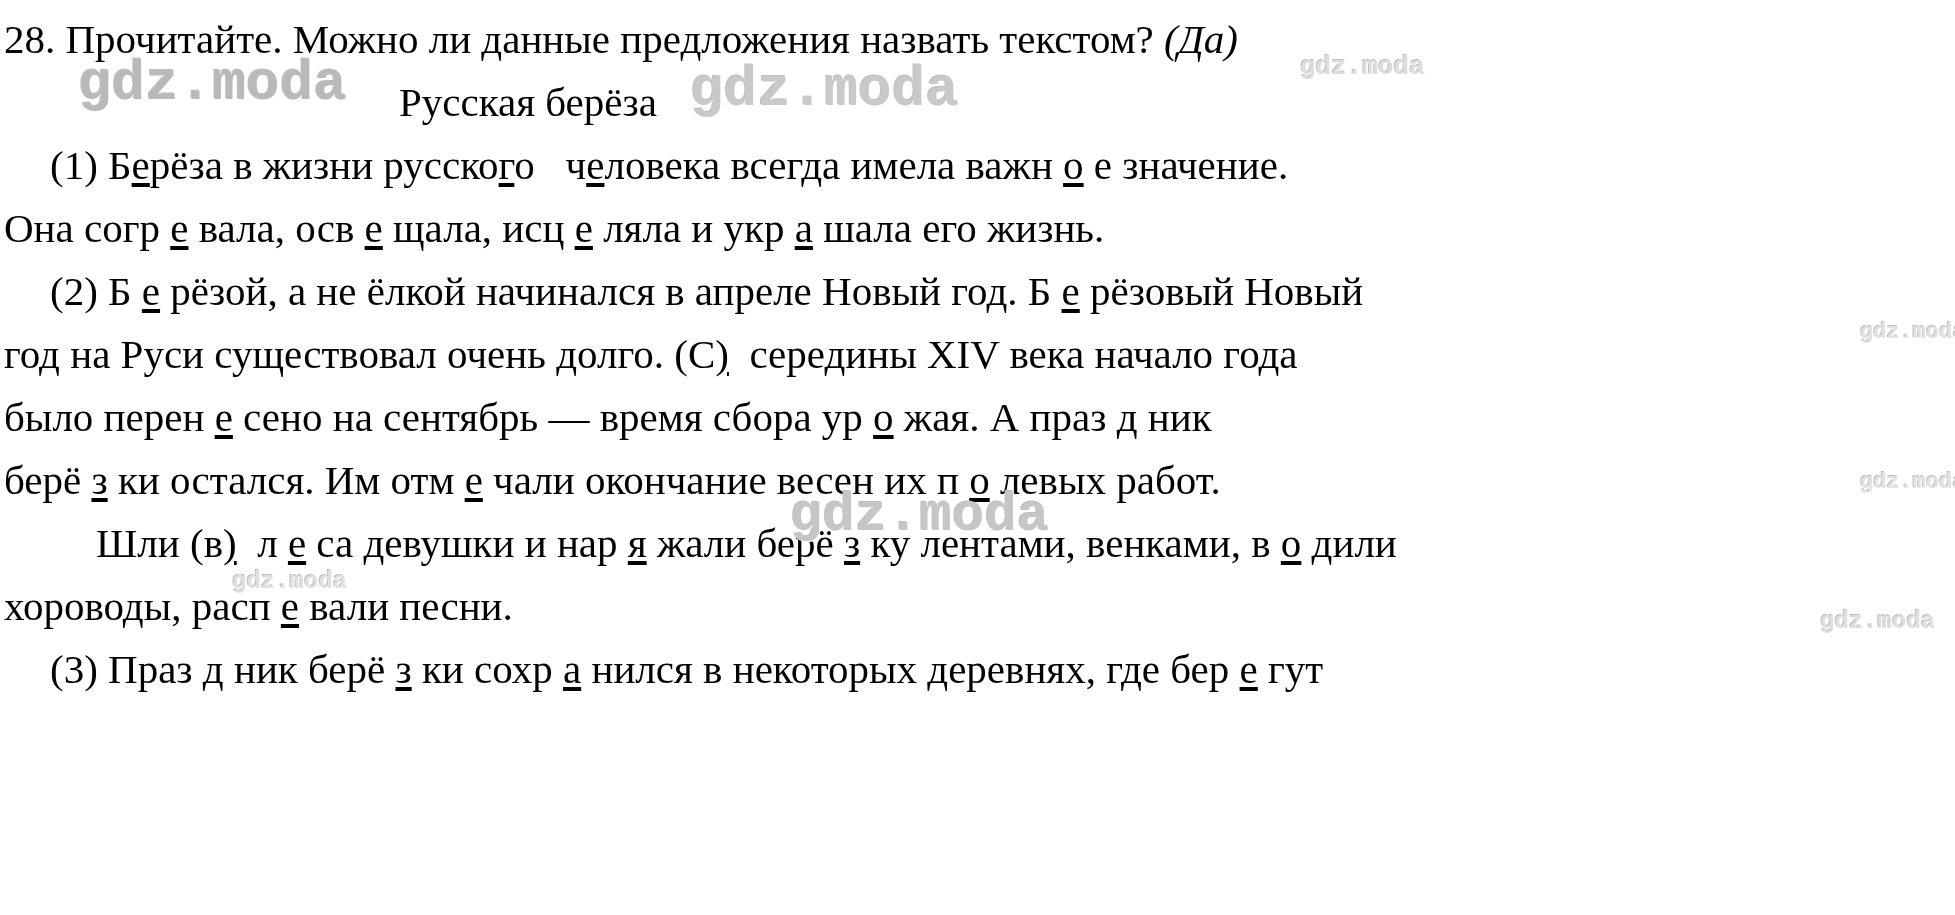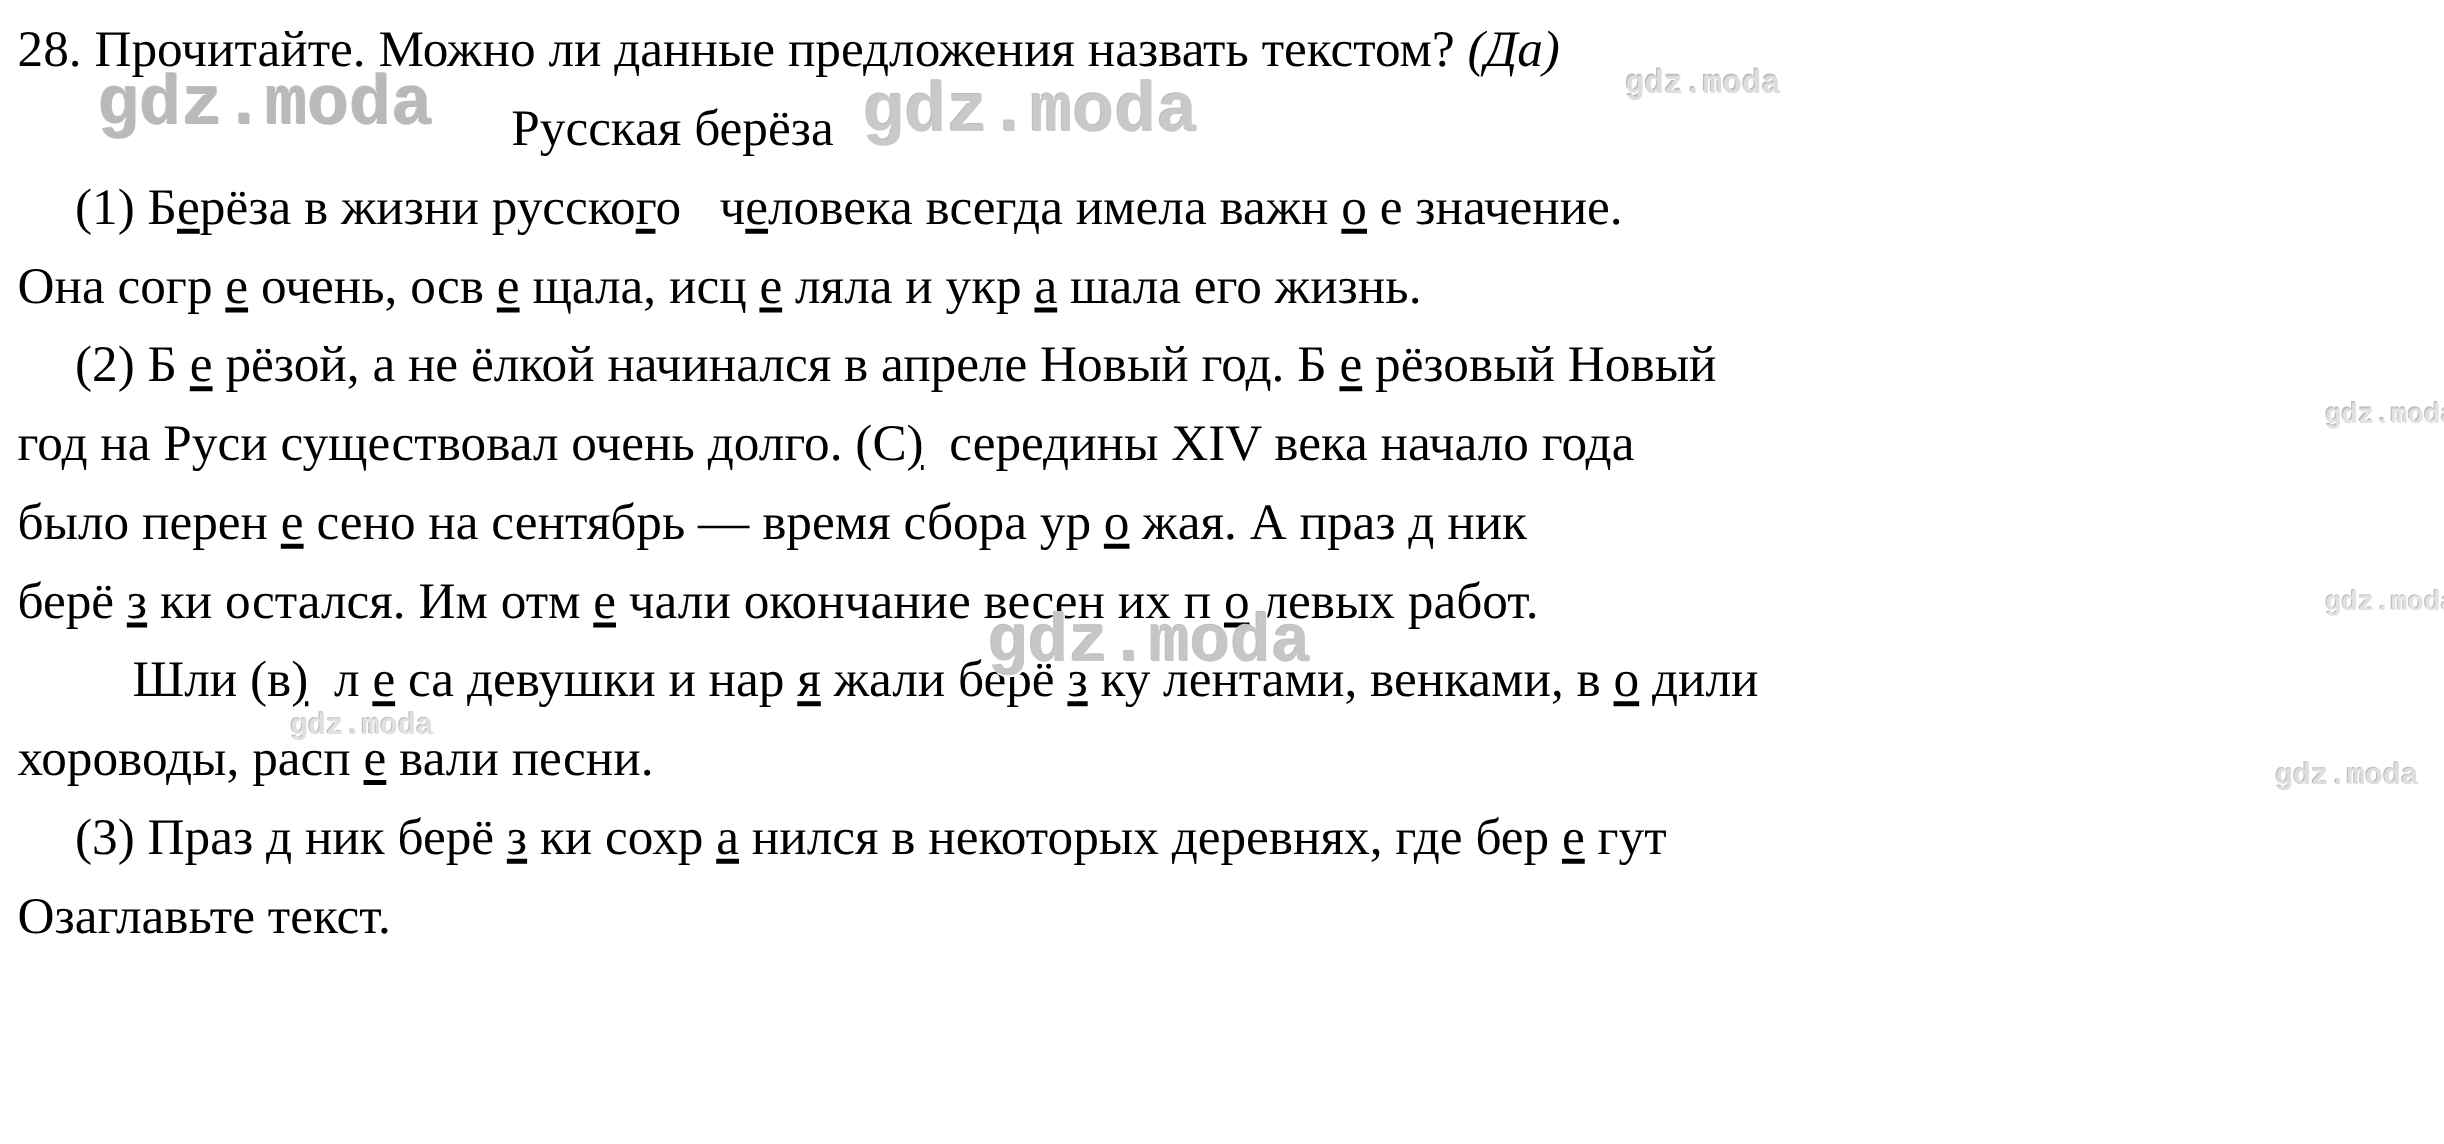--- a/index.html
+++ b/index.html
@@ -17,21 +17,21 @@
   }
   .page {
     position: relative;
     width: 1955px;
     height: 915px;
     padding: 0;
     box-sizing: border-box;
   }
   .text-body {
     position: absolute;
-    left: 14px;
+    left: 4px;
     top: 8px;
     width: 1925px;
     font-size: 41px;
     line-height: 63px;
     letter-spacing: 0px;
   }
   .para {
     margin: 0 0 0 0;
     text-indent: 0;
     white-space: normal;
@@ -93,42 +93,41 @@
       <span class="ital">(Да)</span>
     </p>
 
     <div class="title-line">
       <span class="title-text">Русская берёза</span>
     </div>
 
     <p class="para indent">
       <span>(1)</span>
       <span>Б</span><span class="ins">е</span><span>рёза в жизни русско</span><span class="ins">г</span><span>о</span>&nbsp;&nbsp;&nbsp;<span>ч</span><span class="ins">е</span><span>ловека всегда имела важн</span> <span class="ins">о</span> <span>е значение.</span><br>
-      <span>Она согр</span> <span class="ins">е</span> <span>очень, осв</span> <span class="ins">е</span> <span>щала, исц</span> <span class="ins">е</span> <span>ляла и укр</span> <span class="ins">а</span> <span>шала его жизнь.</span>
+      <span>Она согр</span> <span class="ins">е</span> <span>вала, осв</span> <span class="ins">е</span> <span>щала, исц</span> <span class="ins">е</span> <span>ляла и укр</span> <span class="ins">а</span> <span>шала его жизнь.</span>
     </p>
 
     <p class="para indent">
       <span>(2)</span>
       <span>Б</span> <span class="ins">е</span> <span>рёзой, а не ёлкой начинался в апреле Новый год. Б</span> <span class="ins">е</span> <span>рёзовый Новый</span><br>
       <span>год на Руси существовал очень долго. (С</span><span class="ins">)</span>&nbsp;&nbsp;<span>середины XIV века начало года</span><br>
       <span>было перен</span> <span class="ins">е</span> <span>сено на сентябрь — время сбора ур</span> <span class="ins">о</span> <span>жая. А праз</span> <span class="ins">д</span> <span>ник</span><br>
       <span>берё</span> <span class="ins">з</span> <span>ки остался. Им отм</span> <span class="ins">е</span> <span>чали окончание весен их п</span> <span class="ins">о</span> <span>левых работ.</span>
     </p>
 
     <p class="para indent-big">
       <span>Шли (в</span><span class="ins">)</span>&nbsp;&nbsp;<span>л</span> <span class="ins">е</span> <span>са девушки и нар</span> <span class="ins">я</span> <span>жали берё</span> <span class="ins">з</span> <span>ку лентами, венками, в</span> <span class="ins">о</span> <span>дили</span><br>
       <span>хороводы, расп</span> <span class="ins">е</span> <span>вали песни.</span>
     </p>
 
     <p class="para indent">
       <span>(3)</span>
       <span>Праз</span> <span class="ins">д</span> <span>ник берё</span> <span class="ins">з</span> <span>ки сохр</span> <span class="ins">а</span> <span>нился в некоторых деревнях, где бер</span> <span class="ins">е</span> <span>гут</span><br>
     </p>
 
-    <p class="para">Озаглавьте текст.</p>
 
   </div>
 
   <span class="wm wm-1">gdz.moda</span>
   <span class="wm wm-2">gdz.moda</span>
   <span class="wm wm-3">gdz.moda</span>
   <span class="wm wm-4">gdz.moda</span>
   <span class="wm wm-5">gdz.moda</span>
   <span class="wm wm-6">gdz.moda</span>
   <span class="wm wm-7">gdz.moda</span>

